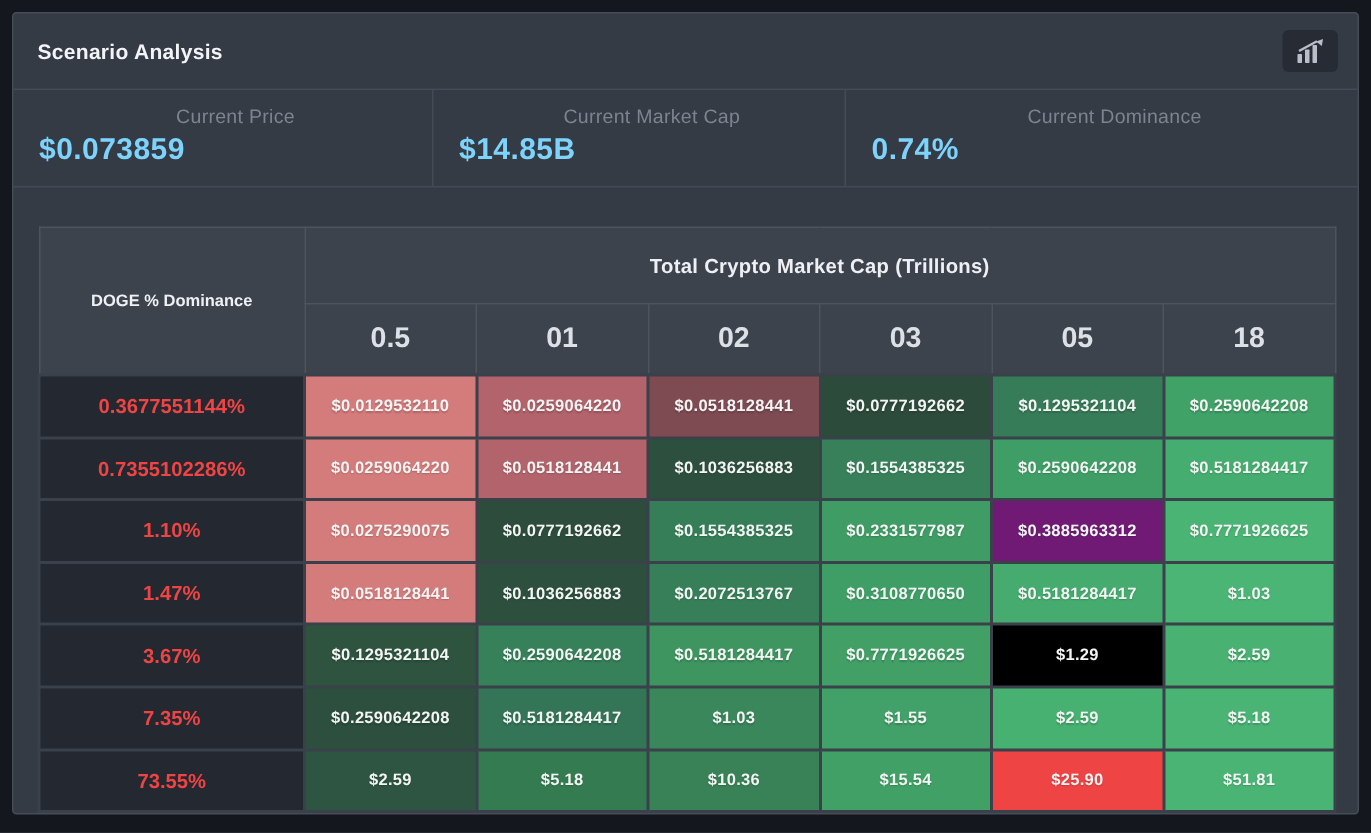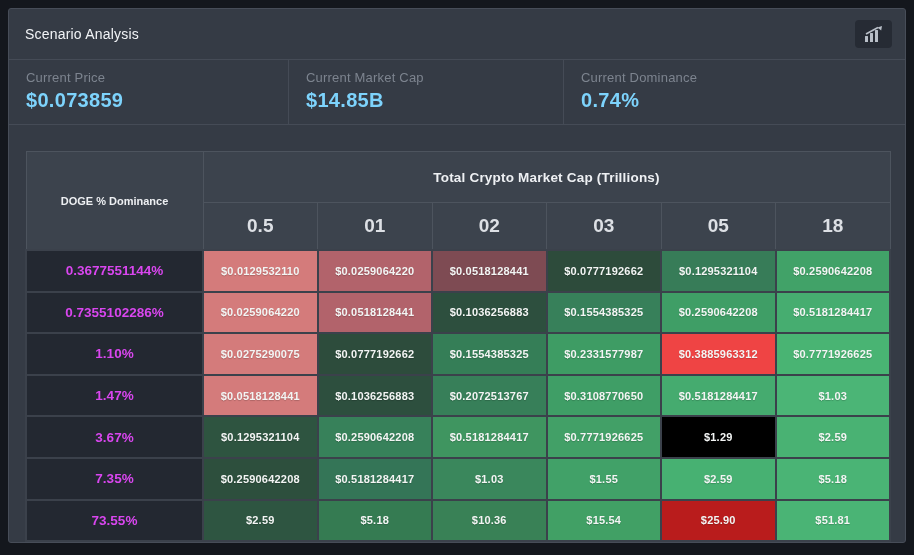--- a/index.html
+++ b/index.html
@@ -19,40 +19,40 @@
     overflow:hidden;
   }
   .titlebar{
     height:51px;
     display:flex;align-items:center;justify-content:space-between;
     padding:0 13px 0 16px;
     border-bottom:1px solid #454b56;
     box-sizing:border-box;
   }
   .title{
-    font-size:14px;font-weight:normal;color:#f2f4f7;letter-spacing:.2px;
+    font-size:14px;font-weight:bold;color:#f2f4f7;letter-spacing:.2px;
   }
   .icon-btn{
     width:37px;height:28px;
     background:#262b34;
     border:none;border-radius:4px;
     display:flex;align-items:center;justify-content:center;
     cursor:pointer;padding:0;
   }
   .stats{
     display:grid;
     grid-template-columns:279px 275px 1fr;
     border-bottom:1px solid #454b56;
   }
   .stat{
     padding:10px 0 12px 17px;
   }
   .stat + .stat{border-left:1px solid #454b56;}
   .stat-label{
-    font-size:13px;color:#7d848f;margin-bottom:4px;letter-spacing:.2px;
+    font-size:13px;color:#7d848f;margin-bottom:4px;letter-spacing:.2px;text-align:center;
   }
   .stat-value{
     font-size:20px;font-weight:bold;color:#7dd3fc;letter-spacing:.3px;
   }
   .table-wrap{margin:26px 16px 0 16px;}
   table{
     width:866px;
     table-layout:fixed;
     border-collapse:collapse;
   }
@@ -68,21 +68,21 @@
   }
   th.corner-th{
     font-size:11px;font-weight:bold;
   }
   th.sub-th{
     height:44px;
     font-size:19px;font-weight:600;color:#dde0e5;
   }
   tbody th{
     background:#232831;
-    color:#d946ef;
+    color:#ef4444;
     font-weight:600;font-size:13.5px;
     border:2px solid #3b414b;
   }
   tbody td{
     border:2px solid #3b414b;
     text-align:center;
     font-size:11px;font-weight:bold;
     color:#f3f5f4;
     letter-spacing:.2px;
     text-shadow:0 1px 1px rgba(0,0,0,0.18);
@@ -169,21 +169,21 @@
             <td style="background: rgb(55, 128, 90);">$0.1554385325</td>
             <td style="background: rgb(63, 158, 102);">$0.2590642208</td>
             <td style="background: rgb(70, 173, 112);">$0.5181284417</td>
           </tr>
           <tr>
             <th>1.10%</th>
             <td style="background: rgb(212, 123, 123);">$0.0275290075</td>
             <td style="background: rgb(45, 76, 60);">$0.0777192662</td>
             <td style="background: rgb(53, 126, 87);">$0.1554385325</td>
             <td style="background: rgb(62, 156, 100);">$0.2331577987</td>
-            <td style="background: #ef4444;">$0.3885963312</td>
+            <td style="background: #701a75;">$0.3885963312</td>
             <td style="background: rgb(73, 180, 115);">$0.7771926625</td>
           </tr>
           <tr>
             <th>1.47%</th>
             <td style="background: rgb(212, 123, 123);">$0.0518128441</td>
             <td style="background: rgb(45, 79, 62);">$0.1036256883</td>
             <td style="background: rgb(55, 127, 89);">$0.2072513767</td>
             <td style="background: rgb(63, 158, 102);">$0.3108770650</td>
             <td style="background: rgb(69, 171, 111);">$0.5181284417</td>
             <td style="background: rgb(75, 181, 118);">$1.03</td>
@@ -205,20 +205,20 @@
             <td style="background: rgb(65, 161, 104);">$1.55</td>
             <td style="background: rgb(71, 177, 114);">$2.59</td>
             <td style="background: rgb(74, 180, 117);">$5.18</td>
           </tr>
           <tr>
             <th>73.55%</th>
             <td style="background: rgb(46, 85, 65);">$2.59</td>
             <td style="background: rgb(53, 123, 82);">$5.18</td>
             <td style="background: rgb(57, 129, 86);">$10.36</td>
             <td style="background: rgb(65, 160, 101);">$15.54</td>
-            <td style="background: #b91c1c;">$25.90</td>
+            <td style="background: #ef4444;">$25.90</td>
             <td style="background: rgb(74, 180, 117);">$51.81</td>
           </tr>
         </tbody>
     </table>
   </div>
 
 </div>
 
 </body></html>

